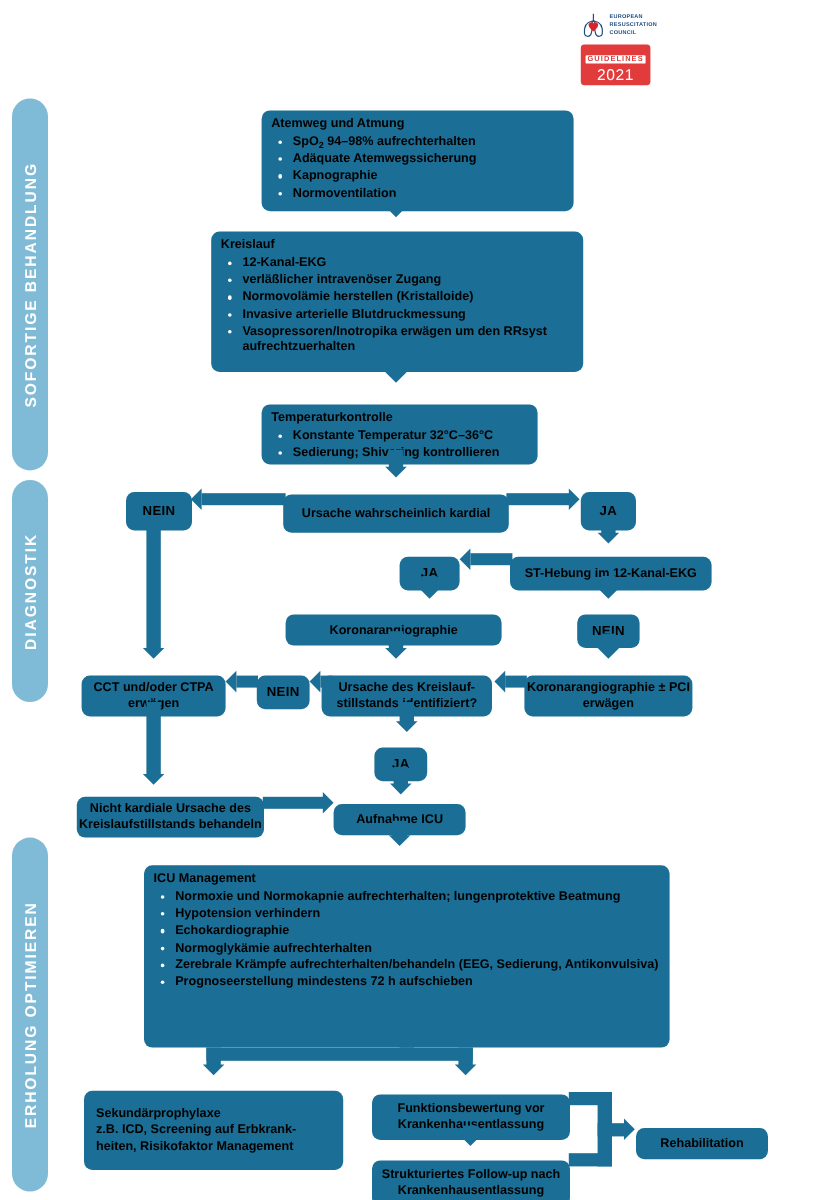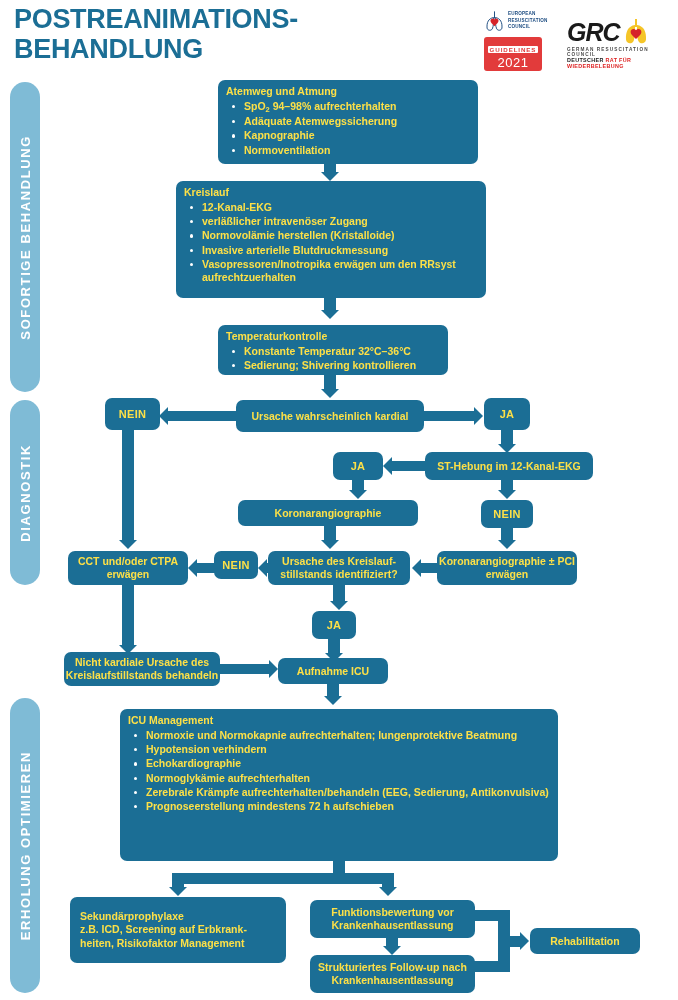--- a/index.html
+++ b/index.html
@@ -45,21 +45,21 @@
     color:#ffffff;font-size:13px;font-weight:bold;letter-spacing:1.6px;
     display:flex;align-items:center;justify-content:center;
   }
   .rail span{
     writing-mode:vertical-rl;transform:rotate(180deg);white-space:nowrap;
   }
 
   
   .box{
     position:absolute;background:#1b6e95;border-radius:7px;
-    color:#fde047;box-sizing:border-box;
+    color:#000000;box-sizing:border-box;margin-top:12px;
   }
   .box .hd{font-size:10.5px;font-weight:bold;line-height:13px;}
   .box ul{margin:2px 0 0;padding:0;list-style:none;}
   .box li{
     font-size:10.5px;font-weight:bold;line-height:13.2px;
     position:relative;padding-left:18px;margin-top:1px;
   }
   .box li:before{
     content:"";position:absolute;left:6px;top:5px;
     width:3.2px;height:3.2px;border-radius:50%;background:#ffffff;
@@ -77,24 +77,20 @@
   .ln{position:absolute;background:#1b6e95;}
   .ar-d{position:absolute;width:0;height:0;border-left:9px solid transparent;border-right:9px solid transparent;border-top:9px solid #1b6e95;}
   .ar-l{position:absolute;width:0;height:0;border-top:9px solid transparent;border-bottom:9px solid transparent;border-right:9px solid #1b6e95;}
   .ar-r{position:absolute;width:0;height:0;border-top:9px solid transparent;border-bottom:9px solid transparent;border-left:9px solid #1b6e95;}
 </style>
 </head>
 <body>
 
 <div id="root">
 
-  <div class="title">
-    <span>POSTREANIMATIONS-</span>
-    <span>BEHANDLUNG</span>
-  </div>
 
   <div class="erc-logo">
     <div class="erc-top">
       <div class="erc-lungs">
         <svg viewBox="0 0 24 26" width="21" height="24">
           <path d="M12 2 L12 10" stroke="#1b4b80" stroke-width="1.1" fill="none"></path>
           <path d="M11 9 C5 10 3 15 3.5 21 C4 24 8 24.5 9.5 22 C11 19 11 13 11 9 Z" fill="none" stroke="#1b4b80" stroke-width="1.1"></path>
           <path d="M13 9 C19 10 21 15 20.5 21 C20 24 16 24.5 14.5 22 C13 19 13 13 13 9 Z" fill="none" stroke="#1b4b80" stroke-width="1.1"></path>
           <path d="M12 19 C9.4 16.4 7.4 14.8 7.4 12.8 C7.4 11.3 8.6 10.2 10 10.2 C10.9 10.2 11.6 10.7 12 11.3 C12.4 10.7 13.1 10.2 14 10.2 C15.4 10.2 16.6 11.3 16.6 12.8 C16.6 14.8 14.6 16.4 12 19 Z" fill="#d6242a"></path>
         </svg>
@@ -104,35 +100,20 @@
         <div>RESUSCITATION</div>
         <div>COUNCIL</div>
       </div>
     </div>
     <div class="erc-red">
       <div><span class="erc-gl">GUIDELINES</span></div>
       <div class="erc-yr">2021</div>
     </div>
   </div>
 
-  <div class="grc-logo">
-    <div class="grc-row">
-      <div class="grc-word">GRC</div>
-      <div class="grc-lungs">
-        <svg viewBox="0 0 26 28" width="26" height="28">
-          <path d="M13 1 L13 9" stroke="#f5c528" stroke-width="2" fill="none"></path>
-          <path d="M12 7 C5 8 2.5 14 3 21.5 C3.4 26 9 26.5 10.6 23 C12.2 19.6 12 12 12 7 Z" fill="#f5c528"></path>
-          <path d="M14 7 C21 8 23.5 14 23 21.5 C22.6 26 17 26.5 15.4 23 C13.8 19.6 14 12 14 7 Z" fill="#f5c528"></path>
-          <path d="M13 21 C10 18 7.6 16.2 7.6 13.9 C7.6 12.2 9 11 10.6 11 C11.6 11 12.5 11.6 13 12.3 C13.5 11.6 14.4 11 15.4 11 C17 11 18.4 12.2 18.4 13.9 C18.4 16.2 16 18 13 21 Z" fill="#d6242a"></path>
-        </svg>
-      </div>
-    </div>
-    <div class="grc-sub1">GERMAN RESUSCITATION COUNCIL</div>
-    <div class="grc-sub2"><span>DEUTSCHER </span><em>RAT FÜR WIEDERBELEBUNG</em></div>
-  </div>
 
   <div class="rail" style="top:82px;height:310px;">
     <span>SOFORTIGE BEHANDLUNG</span>
   </div>
   <div class="rail" style="top:400px;height:185px;">
     <span>DIAGNOSTIK</span>
   </div>
   <div class="rail" style="top:698px;height:295px;">
     <span>ERHOLUNG OPTIMIEREN</span>
   </div>

